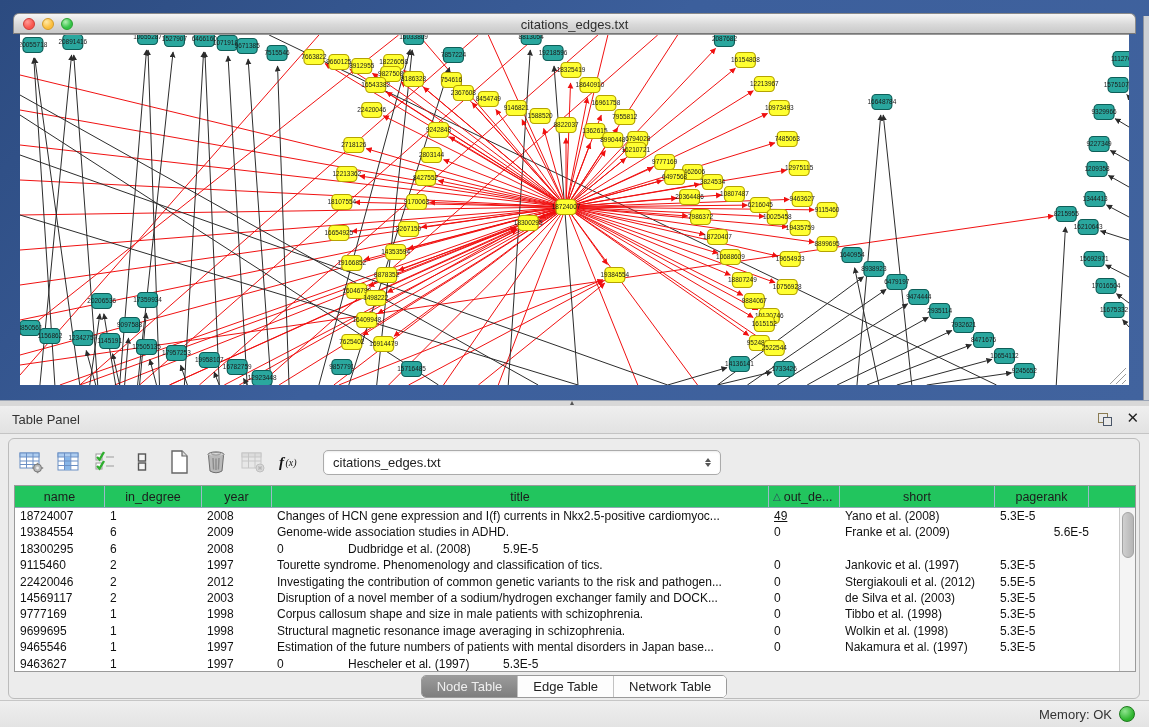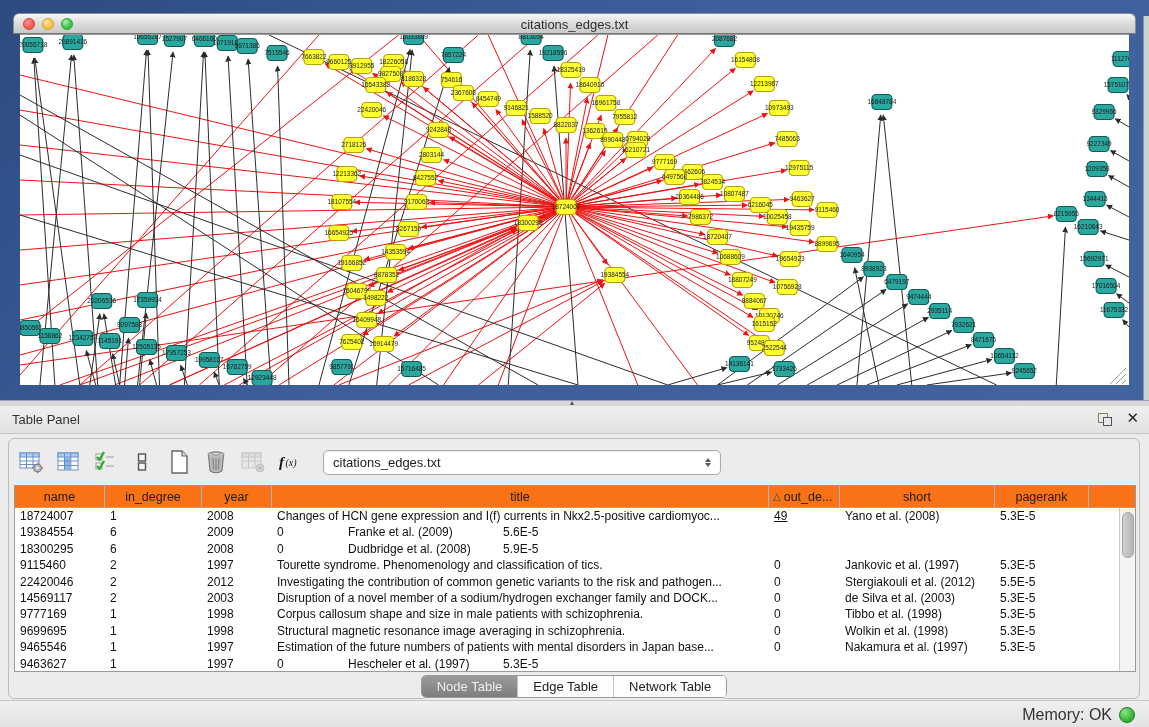--- a/index.html
+++ b/index.html
@@ -44,42 +44,42 @@
   .tool-btn.disabled{opacity:.45;cursor:default;}
   .combo{margin-left:10px;width:396px;height:23px;background:#ffffff;border:1px solid #ababab;border-radius:5px;
     display:flex;align-items:center;box-shadow:inset 0 1px 2px rgba(0,0,0,.08);cursor:pointer;}
   .combo-text{flex:1;font-size:13px;color:#222;padding-left:9px;overflow:hidden;white-space:nowrap;}
   .combo-arrows{width:16px;display:flex;flex-direction:column;align-items:center;gap:1px;margin-right:4px;}
   .combo-arrows i{width:0;height:0;border-left:3.5px solid transparent;border-right:3.5px solid transparent;}
   .combo-arrows .up{border-bottom:4px solid #555;}
   .combo-arrows .dn{border-top:4px solid #555;}
 
   .data-table{position:absolute;left:5px;top:46px;width:1122px;height:187px;background:#fff;border:1px solid #9a9a9a;box-sizing:border-box;overflow:hidden;}
-  .thead{display:flex;height:22px;background:#f97316;border-bottom:1px solid #8fa8b5;box-sizing:border-box;}
+  .thead{display:flex;height:22px;background:#22c55e;border-bottom:1px solid #8fa8b5;box-sizing:border-box;}
   .th{display:flex;align-items:center;justify-content:center;font-size:12.5px;color:#1c1c1c;
      border-right:1px solid #9cb9c9;box-sizing:border-box;overflow:hidden;white-space:nowrap;cursor:pointer;}
   .th.sorted{justify-content:flex-start;padding-left:4px;gap:3px;}
   .th .tri{font-size:10px;color:#2b4a5a;}
   .tbody{position:absolute;left:0;top:22px;right:15px;bottom:0;}
   .tr{display:flex;height:16.4px;line-height:16.4px;font-size:12px;color:#111;cursor:default;}
   .td{padding-left:5px;box-sizing:border-box;overflow:hidden;white-space:nowrap;}
   .vscroll{position:absolute;right:0;top:22px;bottom:0;width:15px;background:#f4f4f4;border-left:1px solid #c9c9c9;}
   .vthumb{position:absolute;left:2px;top:4px;width:10px;height:44px;border-radius:6px;background:linear-gradient(90deg,#d0d0d0,#b5b5b5);border:1px solid #a3a3a3;cursor:pointer;}
 
   .tabs-row{position:absolute;left:0;right:0;top:236px;display:flex;justify-content:center;}
   .segmented{display:flex;height:21px;border:1px solid #9a9a9a;border-radius:5px;overflow:hidden;background:#fff;
     box-shadow:0 1px 1px rgba(255,255,255,.8);}
   .seg{padding:0 15px;font-size:13px;display:flex;align-items:center;color:#222;background:#fdfdfd;border-right:1px solid #c2c2c2;cursor:pointer;}
   .seg:last-child{border-right:none;}
   .seg.active{background:linear-gradient(#9b9b9b,#7e7e7e);color:#efefef;}
 
   
   .status-bar{position:absolute;left:0;top:700px;width:1149px;height:27px;background:linear-gradient(#efefef,#e3e3e3);border-top:1px solid #c6c6c6;}
   .memory{position:absolute;right:14px;top:5px;display:flex;align-items:center;gap:7px;}
-  .memory-label{font-size:16px;color:#333;}
+  .memory-label{font-size:13px;color:#333;}
   .memory-dot{width:14px;height:14px;border-radius:50%;background:radial-gradient(circle at 35% 30%,#8fe48f,#2fb52f 65%);border:1px solid #1d7a1d;cursor:pointer;}
 </style>
 </head>
 <body>
 
 <div class="screen">
 
   <div class="top-section">
     <div class="net-window">
       <div class="titlebar">
@@ -887,23 +887,24 @@
             <div class="td" style="width: 70px;">2008</div>
             <div class="td" style="width: 497px;">Changes of HCN gene expression and I(f) currents in Nkx2.5-positive cardiomyoc...</div>
             <div class="td" style="width: 71px; text-decoration: underline;">49</div>
             <div class="td" style="width: 155px;">Yano et al. (2008)</div>
             <div class="td" style="width: 94px;">5.3E-5</div>
           </div>
           <div class="tr">
             <div class="td" style="width: 90px;">19384554</div>
             <div class="td" style="width: 97px;">6</div>
             <div class="td" style="width: 70px;">2009</div>
+            <div class="td" style="width: 497px;">Genome-wide association studies in ADHD.</div>
             <div class="td" style="width: 71px;">0</div>
             <div class="td" style="width: 155px;">Franke et al. (2009)</div>
-            <div class="td" style="width: 94px;">5.6E-5</div>
+            <div class="td" style="width: 94px; text-align: right;">5.6E-5</div>
           </div>
           <div class="tr">
             <div class="td" style="width: 90px;">18300295</div>
             <div class="td" style="width: 97px;">6</div>
             <div class="td" style="width: 70px;">2008</div>
             <div class="td" style="width: 71px;">0</div>
             <div class="td" style="width: 155px;">Dudbridge et al. (2008)</div>
             <div class="td" style="width: 94px;">5.9E-5</div>
           </div>
           <div class="tr">

